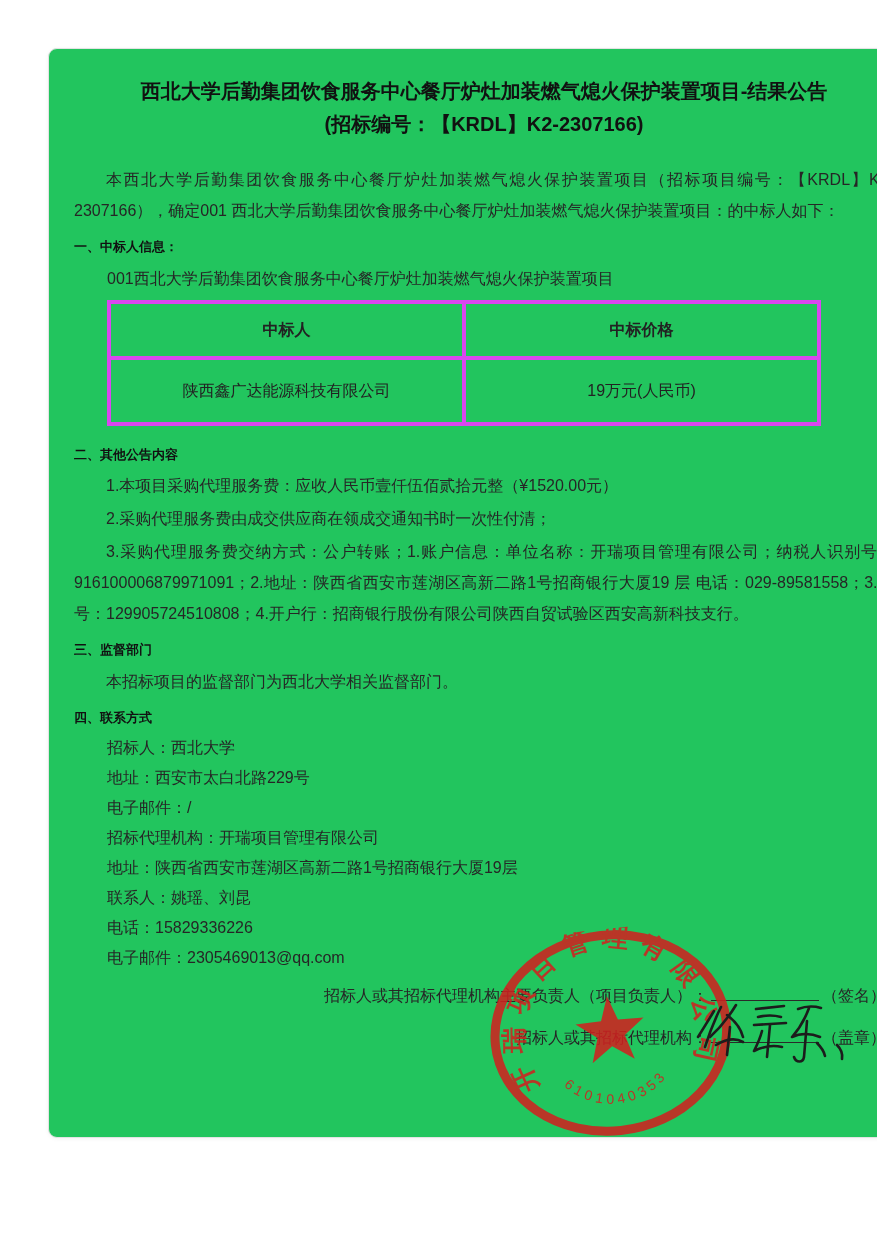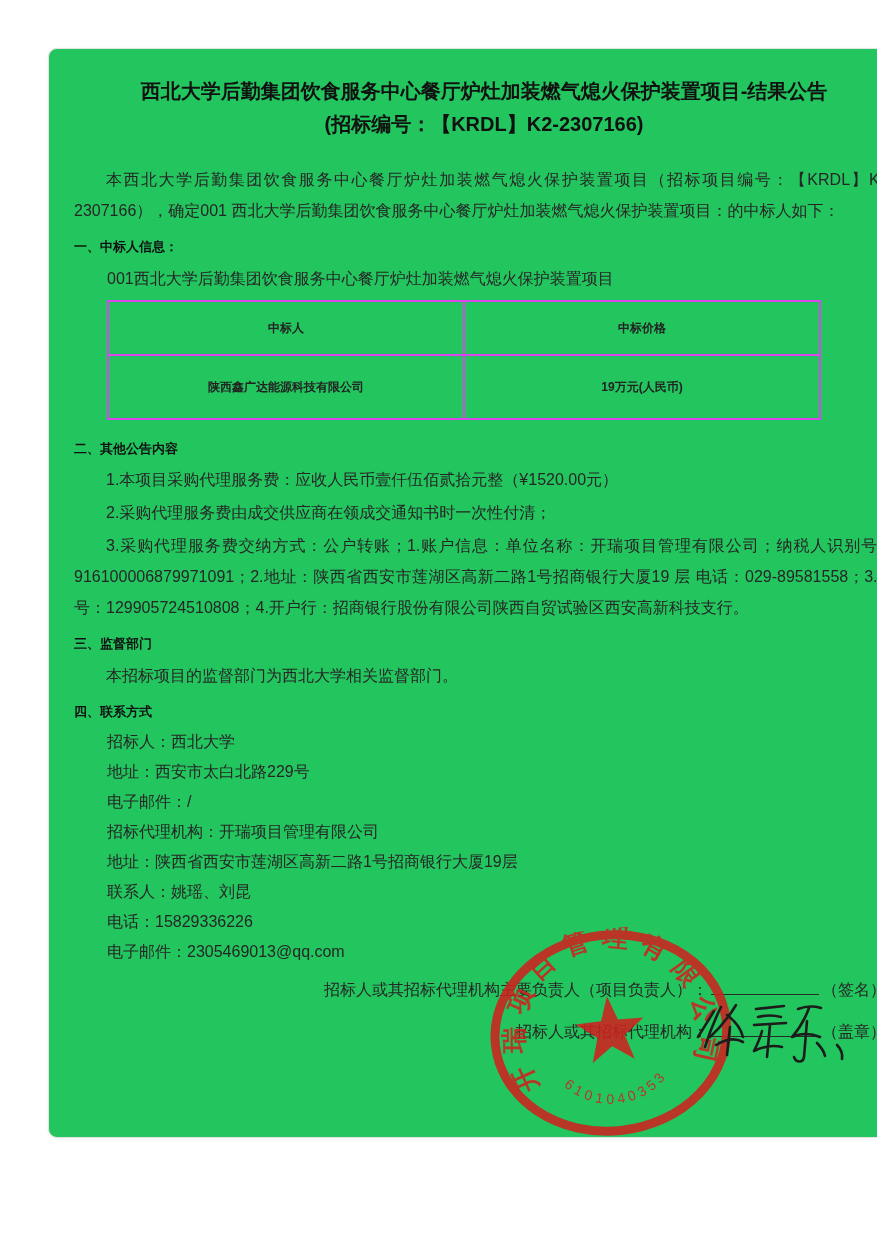--- a/index.html
+++ b/index.html
@@ -17,25 +17,25 @@
   .doc-title{font-size:20px;font-weight:bold;color:#111;text-align:center;line-height:33px;margin:0;}
   .doc-subtitle{font-size:20px;font-weight:bold;color:#111;text-align:center;line-height:33px;margin:0;}
   .intro{margin:23px 0 0;line-height:31px;text-indent:2em;text-align:justify;}
   h2.sec{font-size:13px;font-weight:bold;color:#111;line-height:26px;margin:8px 0 0;}
   h2.sec.gap{margin-top:16px;}
   .listhead{margin:3px 0 0;padding-left:33px;line-height:31px;}
   table.winner{
     border-collapse:collapse;margin:6px 0 0 33px;width:714px;table-layout:fixed;
   }
   table.winner th,table.winner td{
-    border:2px solid #d946ef;text-align:center;vertical-align:middle;
-    font-size:12px;color:#222;
+    border:4px solid #d946ef;text-align:center;vertical-align:middle;
+    font-size:16px;color:#222;
   }
   table.winner th{height:50px;font-weight:bold;}
-  table.winner td{height:60px;font-weight:bold;margin-top:9px;}
+  table.winner td{height:60px;font-weight:normal;margin-top:9px;}
   .item{margin:2px 0 0;line-height:31px;text-indent:2em;text-align:justify;}
   .plain{margin:3px 0 0;line-height:31px;text-indent:2em;}
   .cline{line-height:30px;padding-left:33px;}
   .clines{margin-top:2px;}
   .footer{margin-top:8px;text-align:right;padding-right:8px;line-height:30px;position:relative;z-index:2;}
   .footer .row2{margin-top:12px;}
   .blank{
     display:inline-block;width:108px;height:14px;
     border-bottom:1px solid #2a2a2a;margin:0 3px;vertical-align:baseline;
   }

